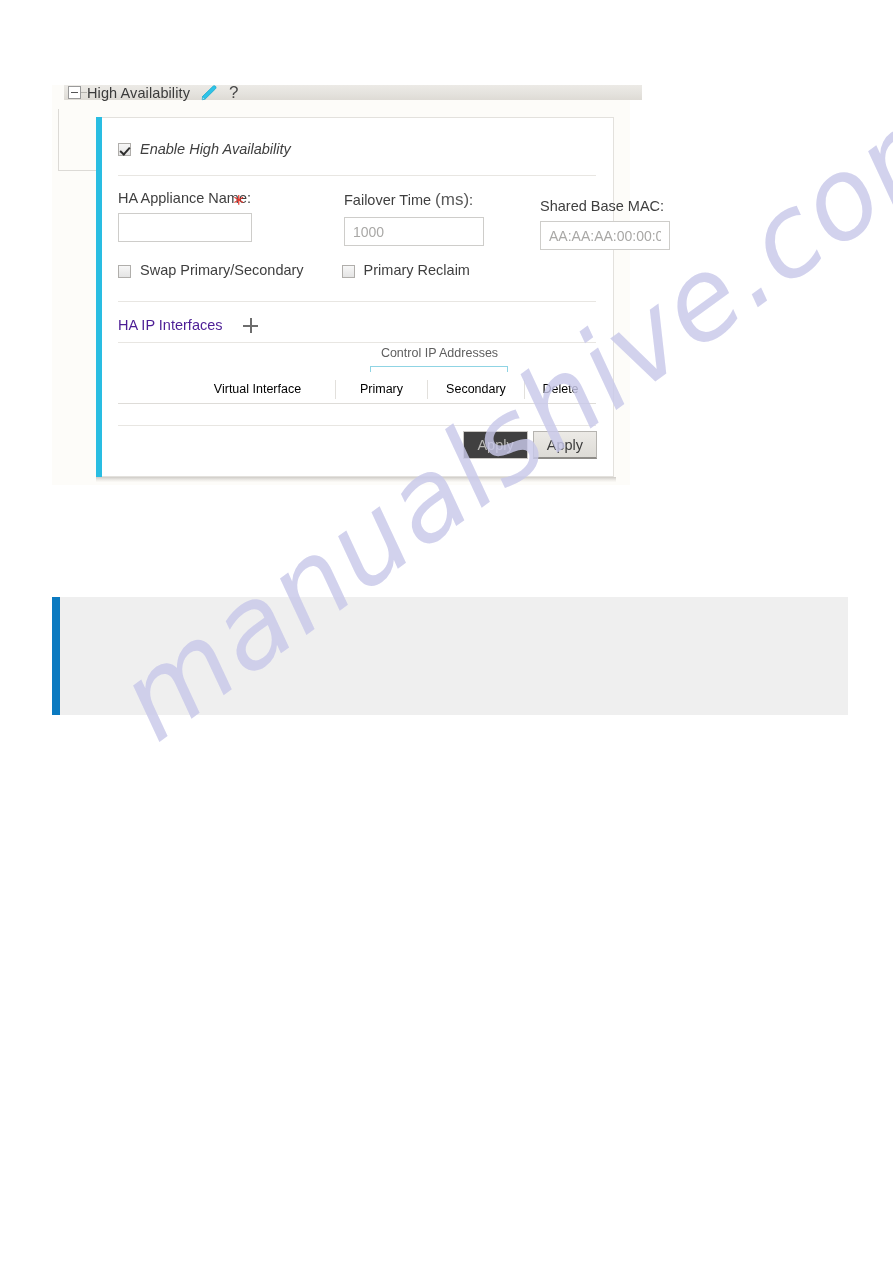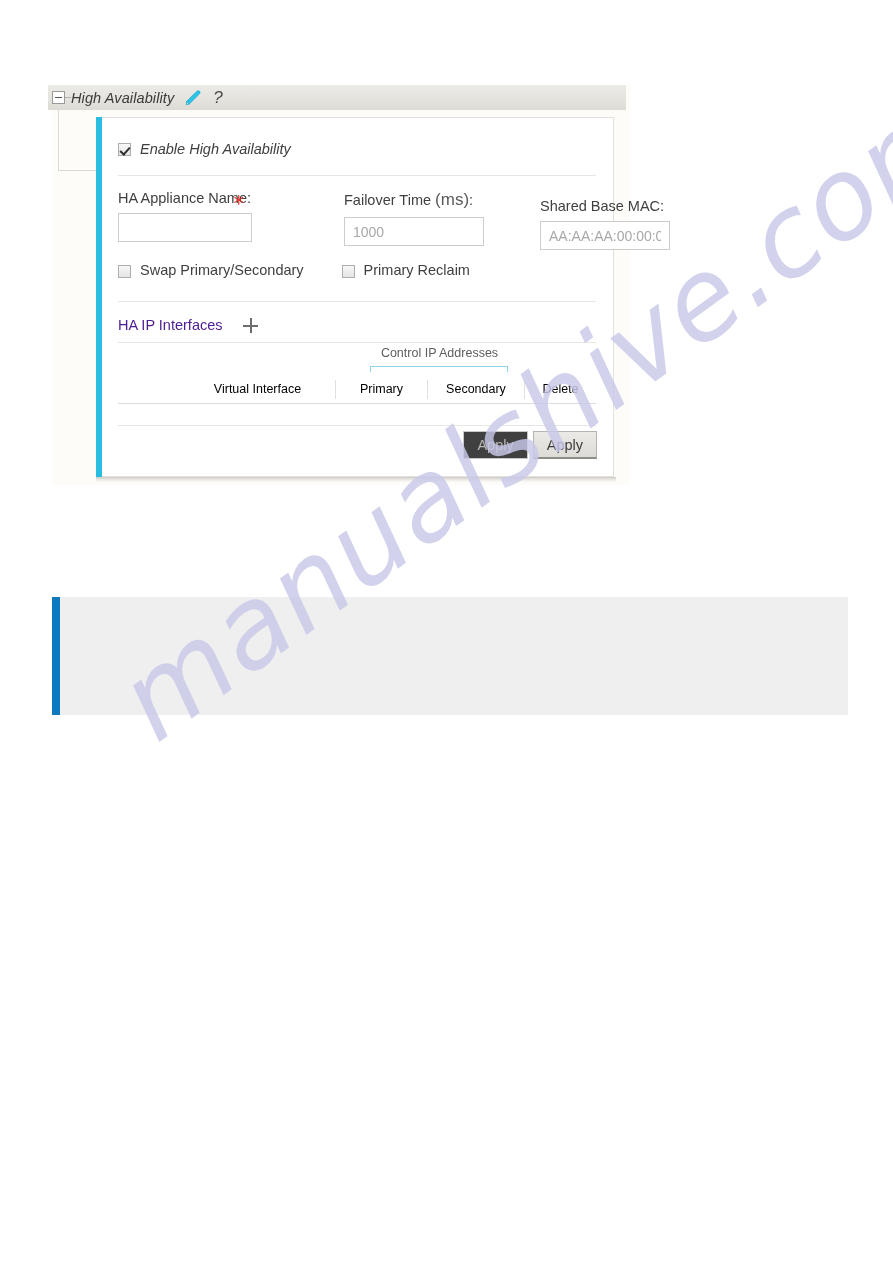--- a/index.html
+++ b/index.html
@@ -47,29 +47,28 @@
     top: 85px;
     width: 578px;
     height: 400px;
     background: #fdfcf9;
     z-index: 1;
   }
 
   
   .panel-header {
     position: absolute;
-    left: 48px;
+    left: 64px;
     top: 85px;
     width: 578px;
-    height: 25px;
+    height: 15px;
     background: linear-gradient(to bottom, #eceae6 0%, #e5e3de 55%, #dedbd5 100%);
     z-index: 2;
     display: flex;
     align-items: center;
-    font-style: italic;
   }
   .collapse-toggle {
     width: 13px;
     height: 13px;
     margin-left: 4px;
     background: #ffffff;
     border: 1px solid #9a9a9a;
     box-sizing: border-box;
     position: relative;
     flex: 0 0 auto;

